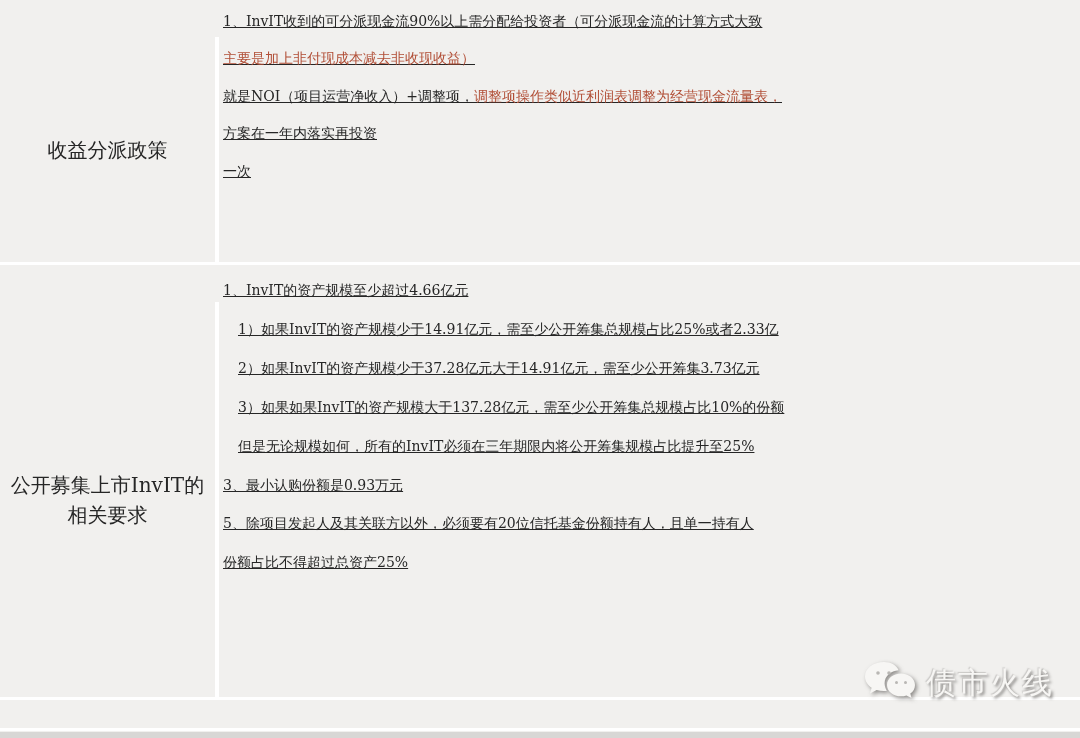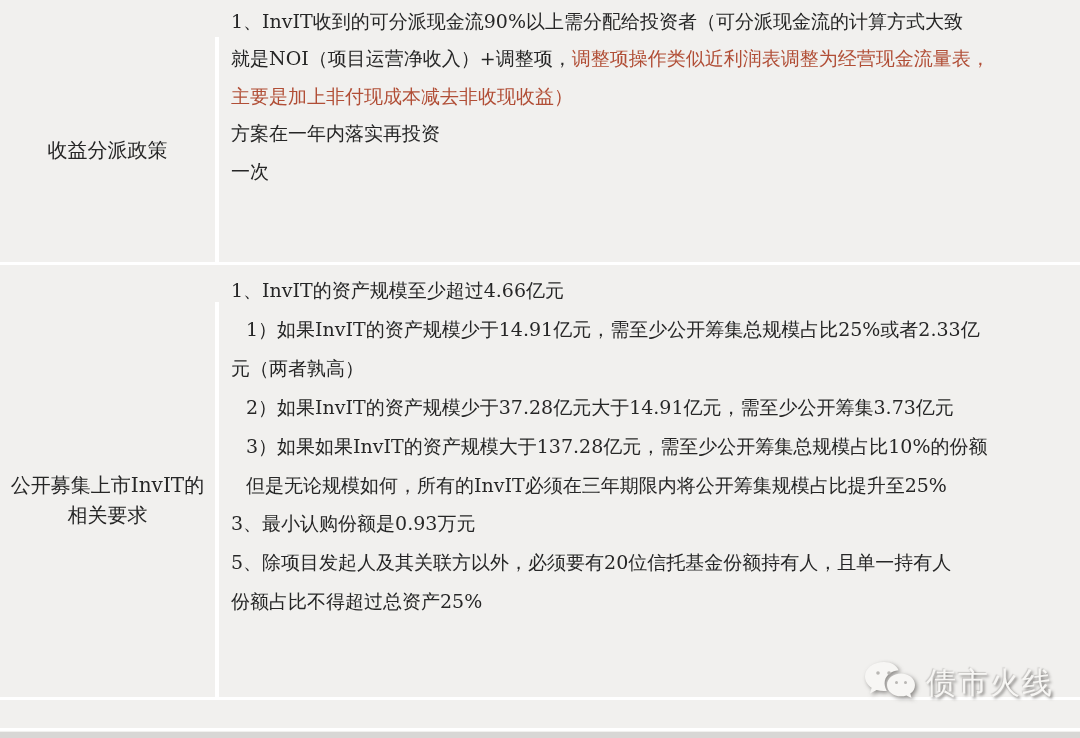--- a/index.html
+++ b/index.html
@@ -13,22 +13,23 @@
   .row{display:flex;border-bottom:3px solid var(--bd,#ffffff);}
   .cell-header{
     width:219px;flex:0 0 219px;
     border-right:4px solid var(--bd,#ffffff);
     display:flex;align-items:center;justify-content:center;
     text-align:center;font-size:20px;line-height:30px;
     padding:0 8px;box-sizing:border-box;margin-top:37px;
   }
   .cell-body{
     flex:1;box-sizing:border-box;
-    padding:2px 10px 0 12px;
-    font-size:19px;
+    padding:2px 10px 0 4px;
+    font-size:14px;
+    text-decoration:underline;
   }
   .row-0{height:262px;}
   .row-0 .cell-body{padding-top:3px;}
   .row-0 .line{line-height:37.4px;}
   .row-1{height:432px;}
   .row-1 .cell-body{padding-top:6px;}
   .row-1 .line{line-height:38.9px;}
   .row-2{height:28px;}
   .line{margin:0;white-space:nowrap;}
   .line.indent{padding-left:15px;}
@@ -51,32 +52,31 @@
   .watermark svg{filter:drop-shadow(2px 2px 2px rgba(130,128,125,.9));}
 </style>
 </head>
 <body style="--bg: #f1f0ee; --bd: #ffffff; --fg: #262626; --hl: #b14e36; --strip: #d8d7d5;">
 
 <div class="table" id="rows">
     <div class="row row-0">
       <div class="cell-header">收益分派政策</div>
       <div class="cell-body">
         <p class="line"><span class="seg">1、InvIT收到的可分派现金流90%以上需分配给投资者（可分派现金流的计算方式大致</span></p>
+        <p class="line"><span class="seg red">主要是加上非付现成本减去非收现收益）</span></p>
         <p class="line"><span class="seg">就是NOI（项目运营净收入）+调整项，</span><span class="seg red">调整项操作类似近利润表调整为经营现金流量表，</span></p>
-        <p class="line"><span class="seg red">主要是加上非付现成本减去非收现收益）</span></p>
         <p class="line"><span class="seg">方案在一年内落实再投资</span></p>
         <p class="line"><span class="seg">一次</span></p>
       </div>
     </div>
     <div class="row row-1">
       <div class="cell-header">公开募集上市InvIT的相关要求</div>
       <div class="cell-body">
         <p class="line"><span class="seg">1、InvIT的资产规模至少超过4.66亿元</span></p>
         <p class="line indent"><span class="seg">1）如果InvIT的资产规模少于14.91亿元，需至少公开筹集总规模占比25%或者2.33亿</span></p>
-        <p class="line"><span class="seg">元（两者孰高）</span></p>
         <p class="line indent"><span class="seg">2）如果InvIT的资产规模少于37.28亿元大于14.91亿元，需至少公开筹集3.73亿元</span></p>
         <p class="line indent"><span class="seg">3）如果如果InvIT的资产规模大于137.28亿元，需至少公开筹集总规模占比10%的份额</span></p>
         <p class="line indent"><span class="seg">但是无论规模如何，所有的InvIT必须在三年期限内将公开筹集规模占比提升至25%</span></p>
         <p class="line"><span class="seg">3、最小认购份额是0.93万元</span></p>
         <p class="line"><span class="seg">5、除项目发起人及其关联方以外，必须要有20位信托基金份额持有人，且单一持有人</span></p>
         <p class="line"><span class="seg">份额占比不得超过总资产25%</span></p>
       </div>
     </div>
     <div class="row row-2">
       <div class="cell-header"></div>

